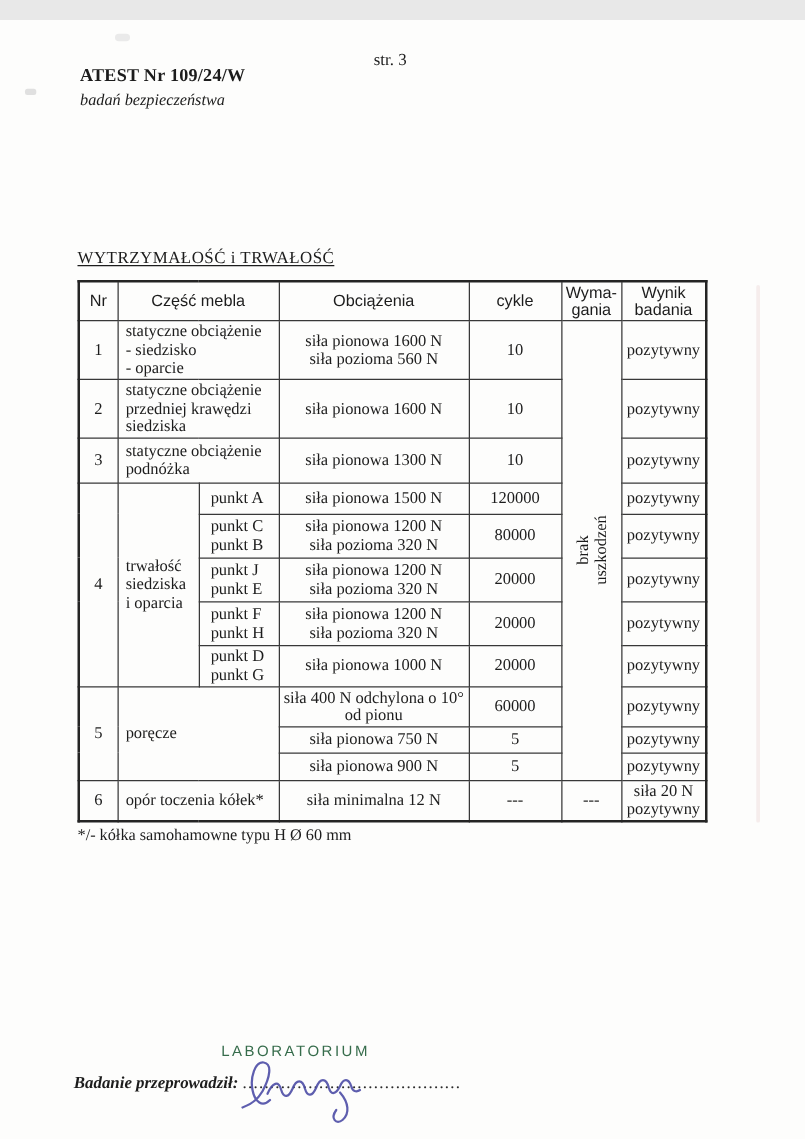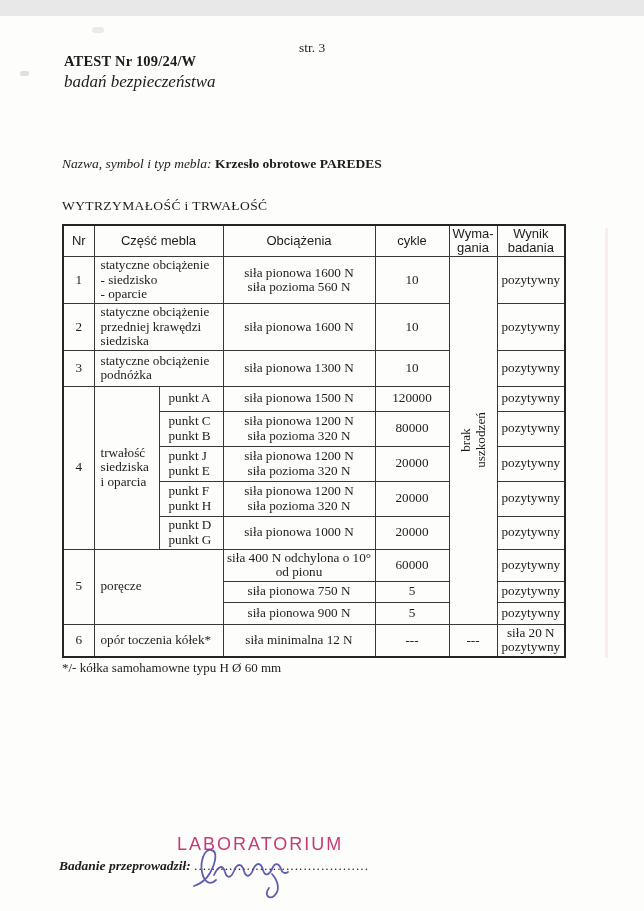--- a/index.html
+++ b/index.html
@@ -4,32 +4,32 @@
 <style>
   html,body { margin:0; padding:0; background:#e8e8e8; }
   .page {
     position:relative; width:644px; height:911px; margin:16px auto;
     background:#fdfdfc; overflow:hidden;
     font-family:"Liberation Serif", serif; color:#1c1c1c;
   }
   
   .page-number { position:absolute; left:299px; top:24px; font-size:13.5px; }
   .atest-title { position:absolute; left:64px; top:37px; font-size:14.5px; font-weight:bold; letter-spacing:.2px; }
-  .atest-subtitle { position:absolute; left:64px; top:56px; font-size:17px; font-style:italic; }
+  .atest-subtitle { position:absolute; left:64px; top:56px; font-size:13px; font-style:italic; }
   .doc-title {
     position:absolute; left:0; top:96px; width:644px; text-align:center;
     font-size:15px; font-weight:bold; letter-spacing:.8px; word-spacing:14px;
     text-decoration:underline; text-underline-offset:3px;
   }
   .name-line { position:absolute; left:62px; top:140px; font-size:13.5px; }
   .name-line .lbl { font-style:italic; }
   .name-line .val { font-weight:bold; }
   .section-title {
     position:absolute; left:62px; top:182px; font-size:13.5px; letter-spacing:.4px;
-    text-underline-offset:2px;
+    text-decoration:underline; text-underline-offset:2px;
   }
   
   .results-table {
     position:absolute; left:62px; top:208px;
     border-collapse:collapse; table-layout:fixed;
     border:2px solid #242424;
   }
   .results-table th, .results-table td {
     border:1px solid #383838; padding:1px 3px;
     font-size:13.2px; line-height:14.5px;
@@ -59,22 +59,22 @@
   tr.h-hdr { height:30px; } tr.h-r1 { height:47px; } tr.h-r2 { height:43px; }
   tr.h-r3 { height:36px; } tr.h-r4a { height:25px; } tr.h-r4b { height:35px; }
   tr.h-r4c { height:35px; } tr.h-r4d { height:35px; } tr.h-r4e { height:33px; }
   tr.h-r5a { height:32px; } tr.h-r5b { height:21px; } tr.h-r5c { height:22px; }
   tr.h-r6 { height:30px; }
   
   .footnote { position:absolute; left:62px; top:644px; font-size:13px; }
   
   .stamp {
     position:absolute; left:177px; top:818px;
-    font-family:"Liberation Sans", sans-serif; font-size:18px;
-    letter-spacing:2px; color:#be185d; opacity:.85;
+    font-family:"Liberation Sans", sans-serif; font-size:12px;
+    letter-spacing:2px; color:#14532d; opacity:.85;
   }
   .sig-row { position:absolute; left:59px; top:842px; font-size:13.5px; white-space:nowrap; }
   .sig-row .lbl { font-weight:bold; font-style:italic; }
   .sig-row .dots { letter-spacing:1px; color:#2a2a2a; }
   .signature-svg { position:absolute; left:180px; top:826px; z-index:3; }
   
   .scan-line {
     position:absolute; left:4px; top:903px; width:610px; height:3px;
     background:linear-gradient(to right, rgba(70,70,72,.8), rgba(110,110,112,.5) 40%, rgba(150,150,152,.2) 65%, rgba(170,170,172,0));
     transform:rotate(-0.35deg); transform-origin:left center;
@@ -88,24 +88,20 @@
 </style>
 </head>
 <body>
 
 <div class="page">
 
   <div class="page-number">str. 3</div>
   <div class="atest-title">ATEST Nr 109/24/W</div>
   <div class="atest-subtitle">badań bezpieczeństwa</div>
 
-  <div class="name-line">
-    <span class="lbl">Nazwa, symbol i typ mebla:</span>
-    <span class="val">Krzesło obrotowe PAREDES</span>
-  </div>
 
   <div class="section-title">WYTRZYMAŁOŚĆ i TRWAŁOŚĆ</div>
 
   <table class="results-table">
     <colgroup>
       <col class="c-nr">
         <col class="c-lab">
         <col class="c-pkt">
         <col class="c-load">
       <col class="c-cyc">

